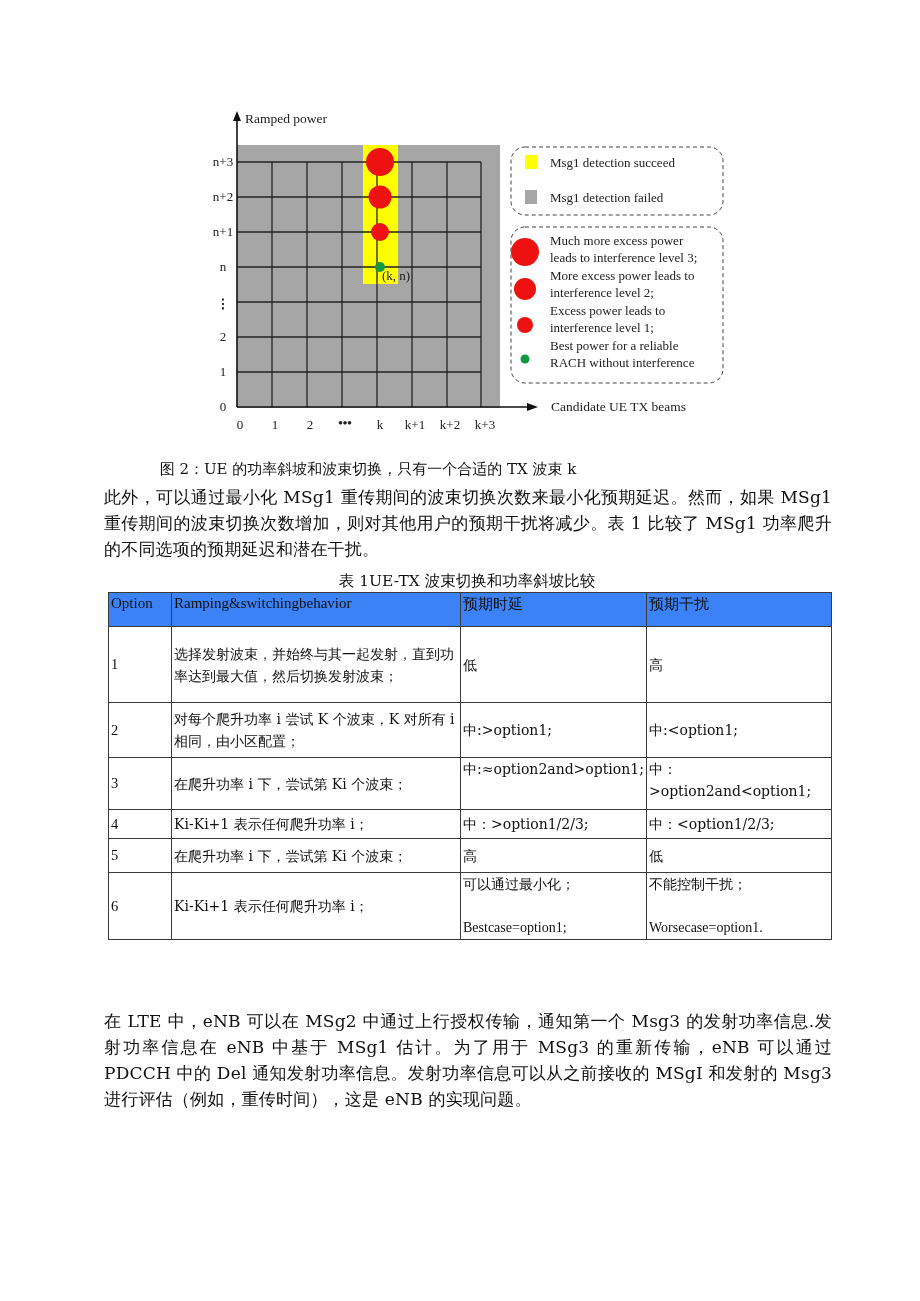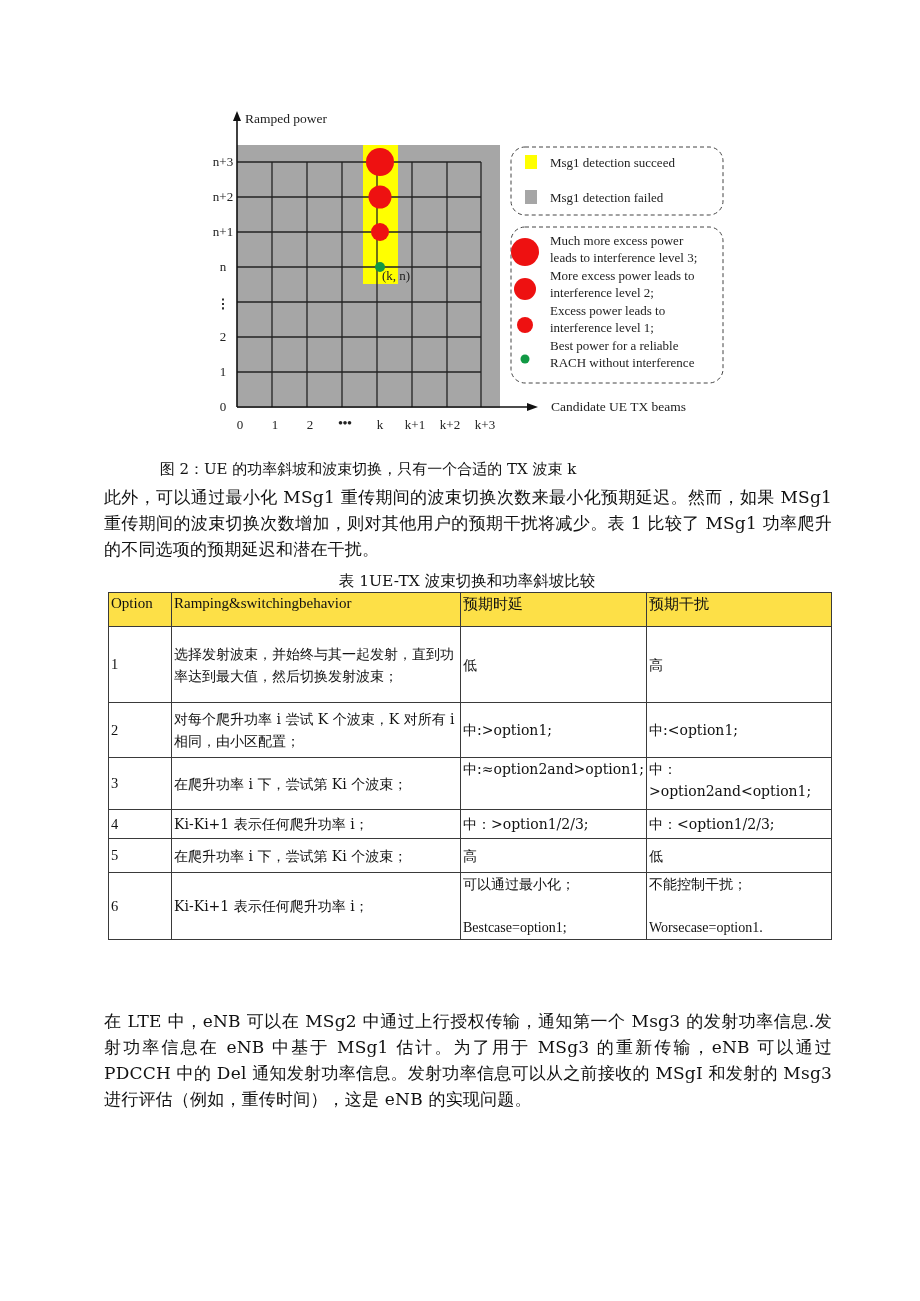--- a/index.html
+++ b/index.html
@@ -12,21 +12,21 @@
   .fig-svg text { font-family: "Liberation Serif", "DejaVu Serif", serif; fill: #222; }
 
   .caption { left: 0; width: 736px; top: 460px; text-align: center; font-size: 15px; }
   .para { left: 104px; width: 728px; font-size: 17px; line-height: 26px; text-align: justify; letter-spacing: 0.2px; }
   .para1 { top: 484px; }
   .table-title { left: 0; width: 920px; top: 571px; text-align: center; font-size: 15.5px; padding-left: 7px; }
 
   table.cmp { position: absolute; left: 108px; top: 592px; width: 723px; border-collapse: collapse;
               font-family: "Liberation Serif", "DejaVu Serif", serif; font-size: 14.5px; table-layout: fixed; }
   table.cmp td, table.cmp th { border: 1px solid #3a3a3a; padding: 0 2px; vertical-align: middle; text-align: left; font-weight: normal; }
-  table.cmp th { background: #fde047; height: 31px; vertical-align: top; padding-top: 2px; font-size: 15px; }
+  table.cmp th { background: #3b82f6; height: 31px; vertical-align: top; padding-top: 2px; font-size: 15px; }
   table.cmp td.cn { font-family: "DejaVu Serif", serif; font-size: 14px; line-height: 22px; }
   .sub2 { display: block; margin-top: 22px; }
   .para2 { top: 1008px; }
 </style>
 </head>
 <body>
 
 <div class="abs figure">
   <svg class="fig-svg" width="540" height="340" viewBox="0 0 540 340">
 

